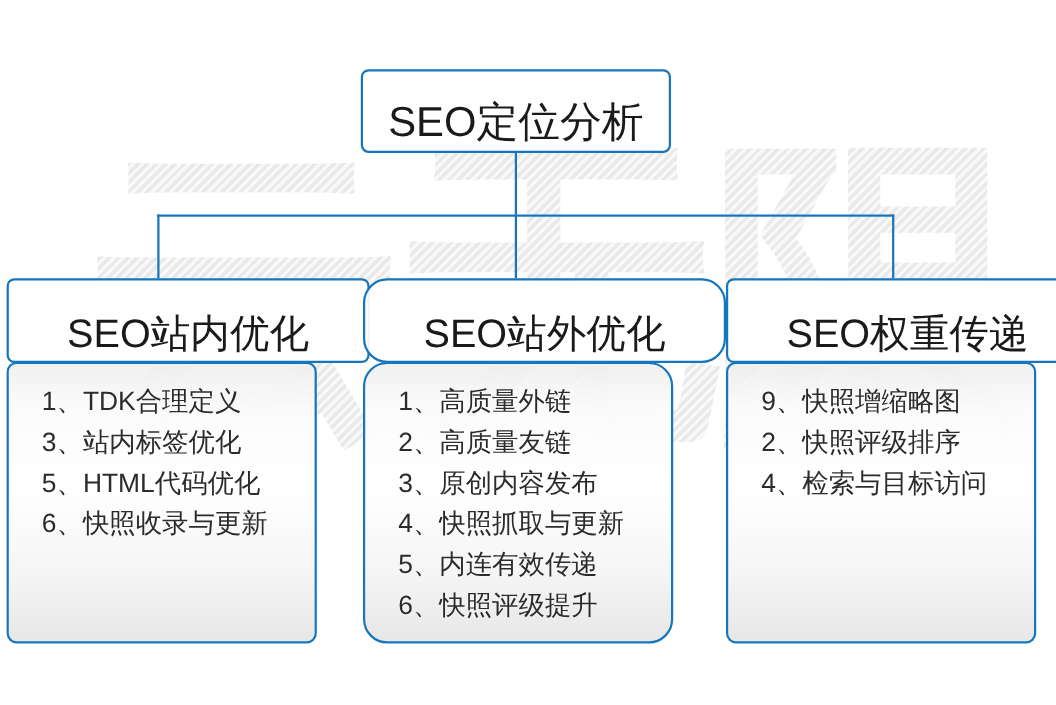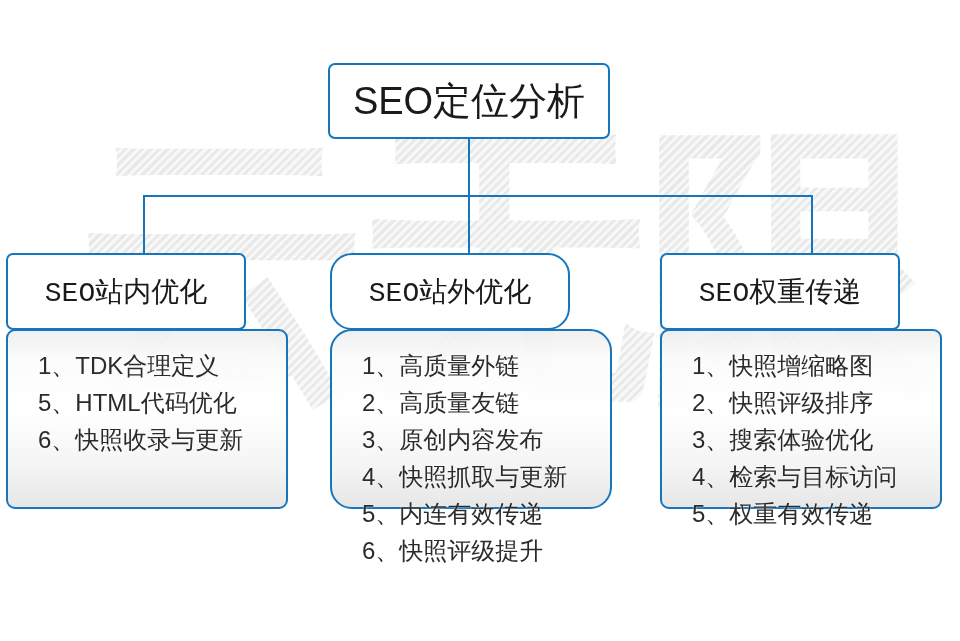--- a/index.html
+++ b/index.html
@@ -16,33 +16,32 @@
     -webkit-background-clip:text;background-clip:text;color:transparent;
     user-select:none;white-space:nowrap;
   }
   
   .line{position:absolute;background:#1575bd;z-index:1;}
   .vline{width:2px;}
   .hline{height:2px;}
   
   .node{
     position:absolute;z-index:2;border:2px solid #1575bd;border-radius:7px;
-    box-sizing:border-box;display:flex;align-items:center;justify-content:center;
+    box-sizing:border-box;display:flex;align-items:flex-end;justify-content:center;
   }
   .root-node{
     left:328px;top:63px;width:282px;height:76px;background:#ffffff;
     font-size:38px;
   }
   .header-node{
-    top:253px;width:240px;height:77px;background:rgba(255,255,255,0.92);
-    font-size:28px;
-    font-family:Liberation Mono, monospace;
+    top:253px;width:330px;height:77px;background:rgba(255,255,255,0.92);
+    font-size:36px;
   }
   .list-node{
-    top:329px;width:282px;height:180px;
+    top:329px;width:282px;height:256px;
     background:linear-gradient(180deg,
       rgba(238,238,238,0.88) 0%,
       rgba(251,251,251,0.92) 16%,
       rgba(255,255,255,0.94) 45%,
       rgba(243,243,243,0.92) 78%,
       rgba(228,228,228,0.90) 100%);
     display:block;padding:16px 0 0 30px;border-radius:9px;
   }
   .col-left{left:6px;}
   .col-mid{left:330px;border-radius:22px;}
@@ -67,40 +66,39 @@
 
   <div class="node root-node">
     <span>SEO定位分析</span>
   </div>
 
   <div class="node header-node col-left">
     <span>SEO站内优化</span>
   </div>
   <div class="node list-node col-left">
     <div class="list-item">1、TDK合理定义</div>
+    <div class="list-item">3、站内标签优化</div>
     <div class="list-item">5、HTML代码优化</div>
     <div class="list-item">6、快照收录与更新</div>
   </div>
 
   <div class="node header-node col-mid">
     <span>SEO站外优化</span>
   </div>
   <div class="node list-node col-mid">
     <div class="list-item">1、高质量外链</div>
     <div class="list-item">2、高质量友链</div>
     <div class="list-item">3、原创内容发布</div>
     <div class="list-item">4、快照抓取与更新</div>
     <div class="list-item">5、内连有效传递</div>
     <div class="list-item">6、快照评级提升</div>
   </div>
 
   <div class="node header-node col-right">
     <span>SEO权重传递</span>
   </div>
   <div class="node list-node col-right">
-    <div class="list-item">1、快照增缩略图</div>
+    <div class="list-item">9、快照增缩略图</div>
     <div class="list-item">2、快照评级排序</div>
-    <div class="list-item">3、搜索体验优化</div>
     <div class="list-item">4、检索与目标访问</div>
-    <div class="list-item">5、权重有效传递</div>
   </div>
 
 </div>
 
 </body></html>

